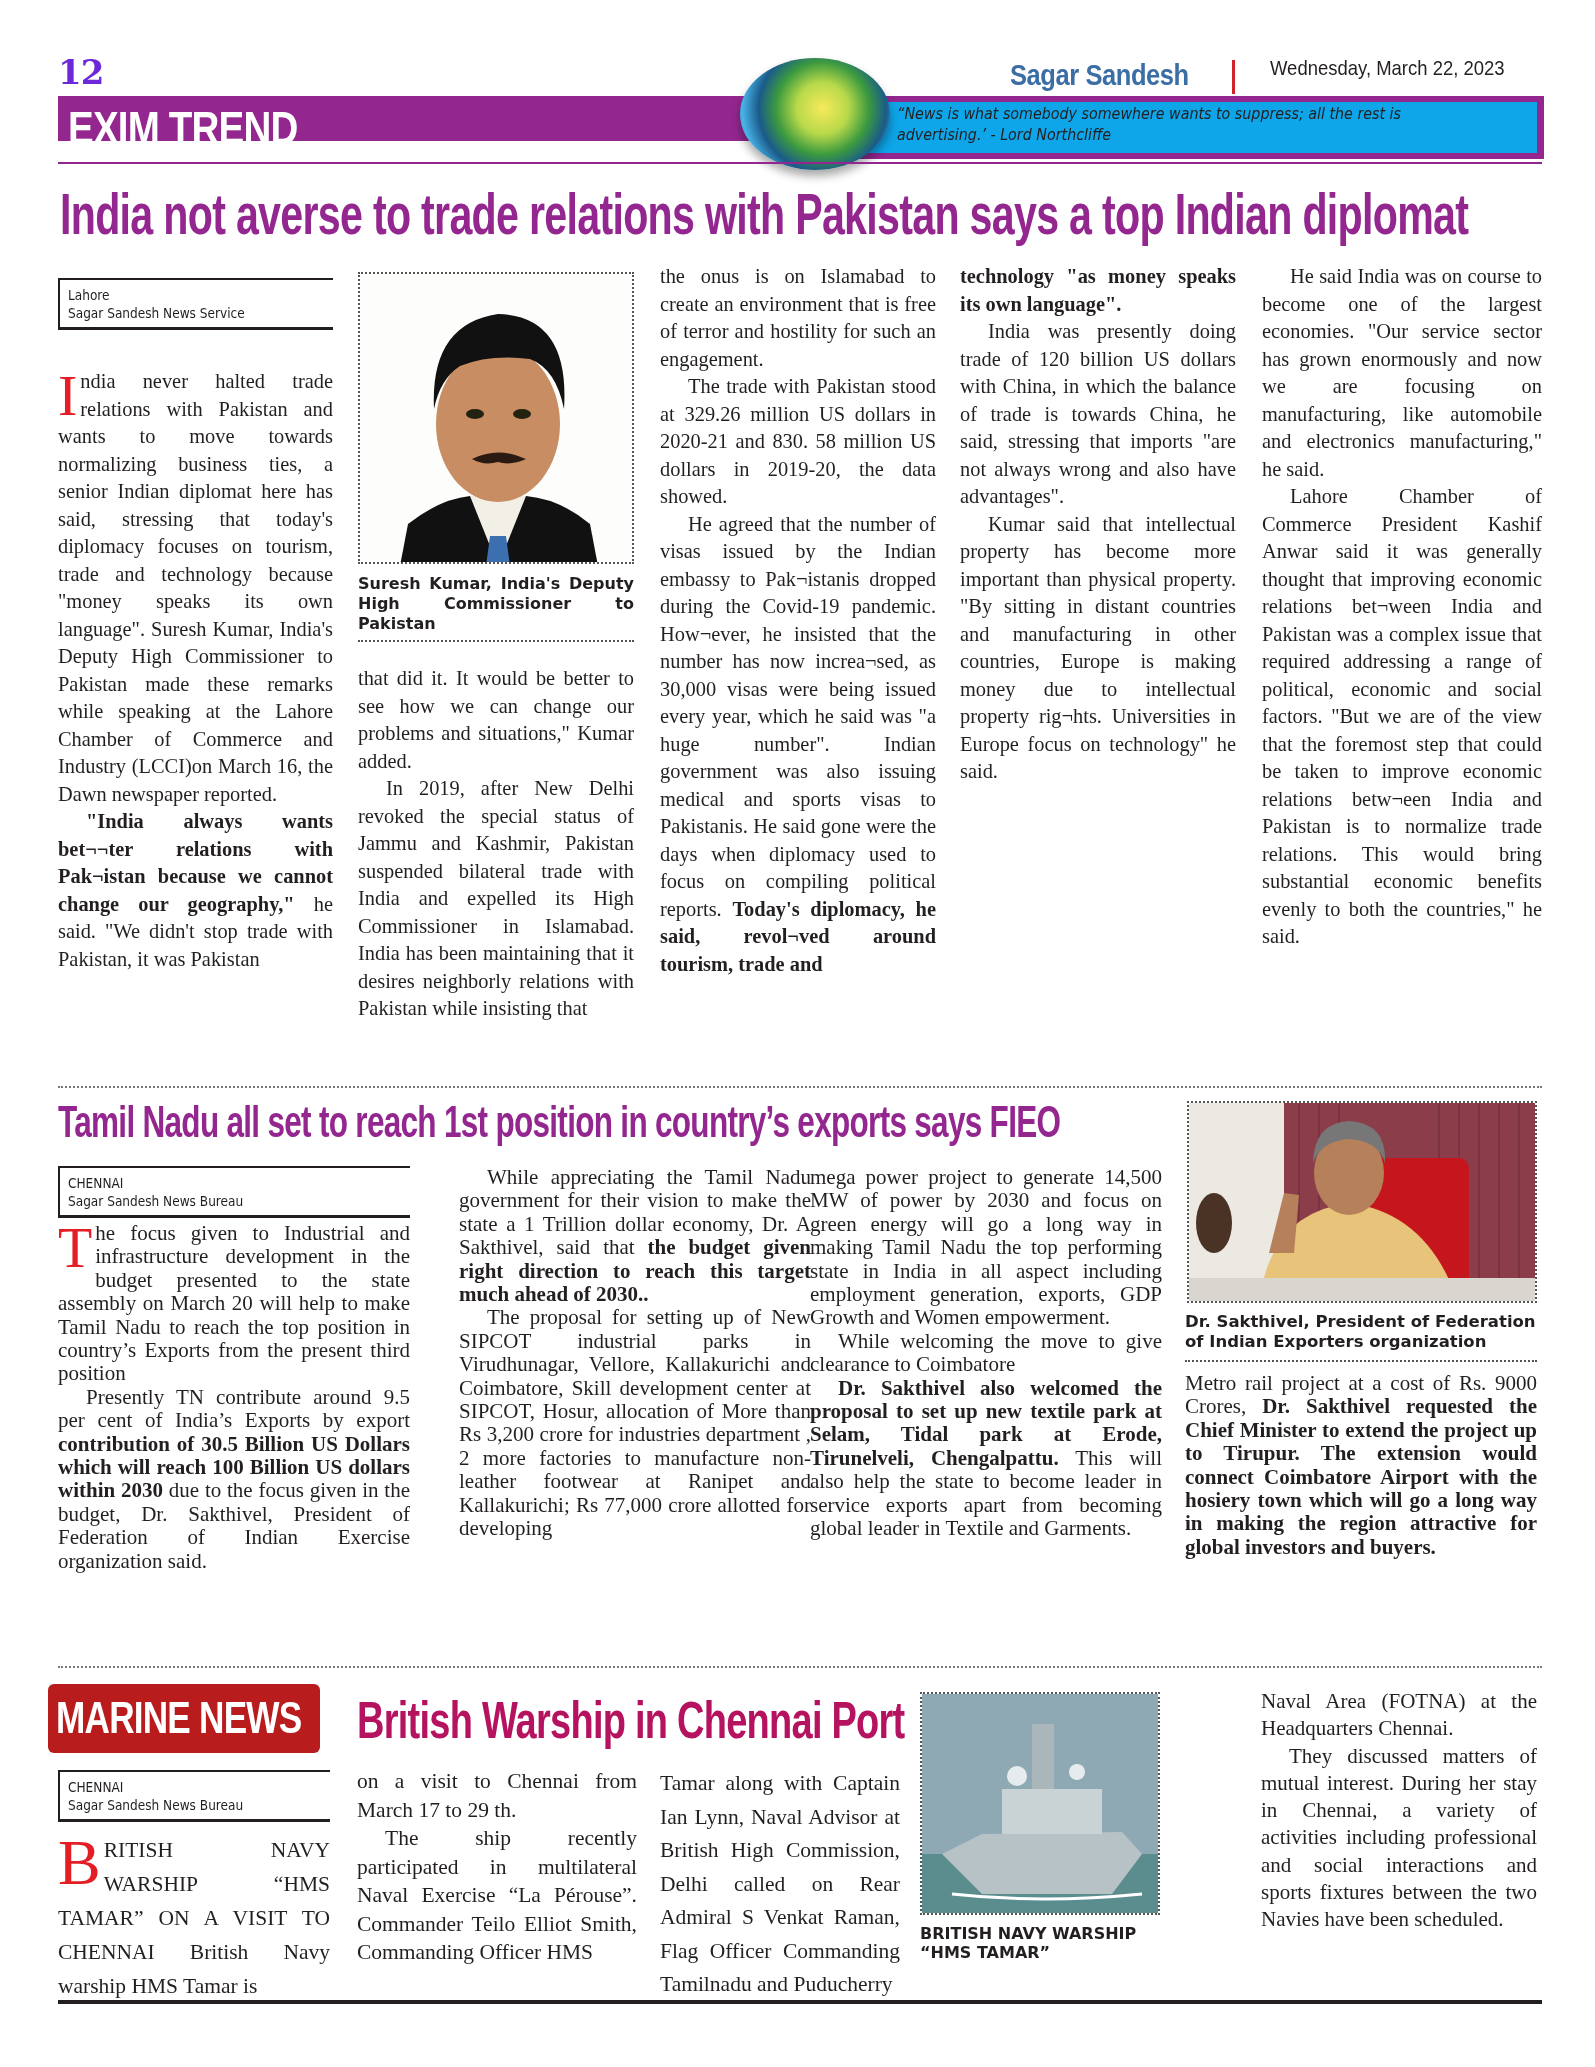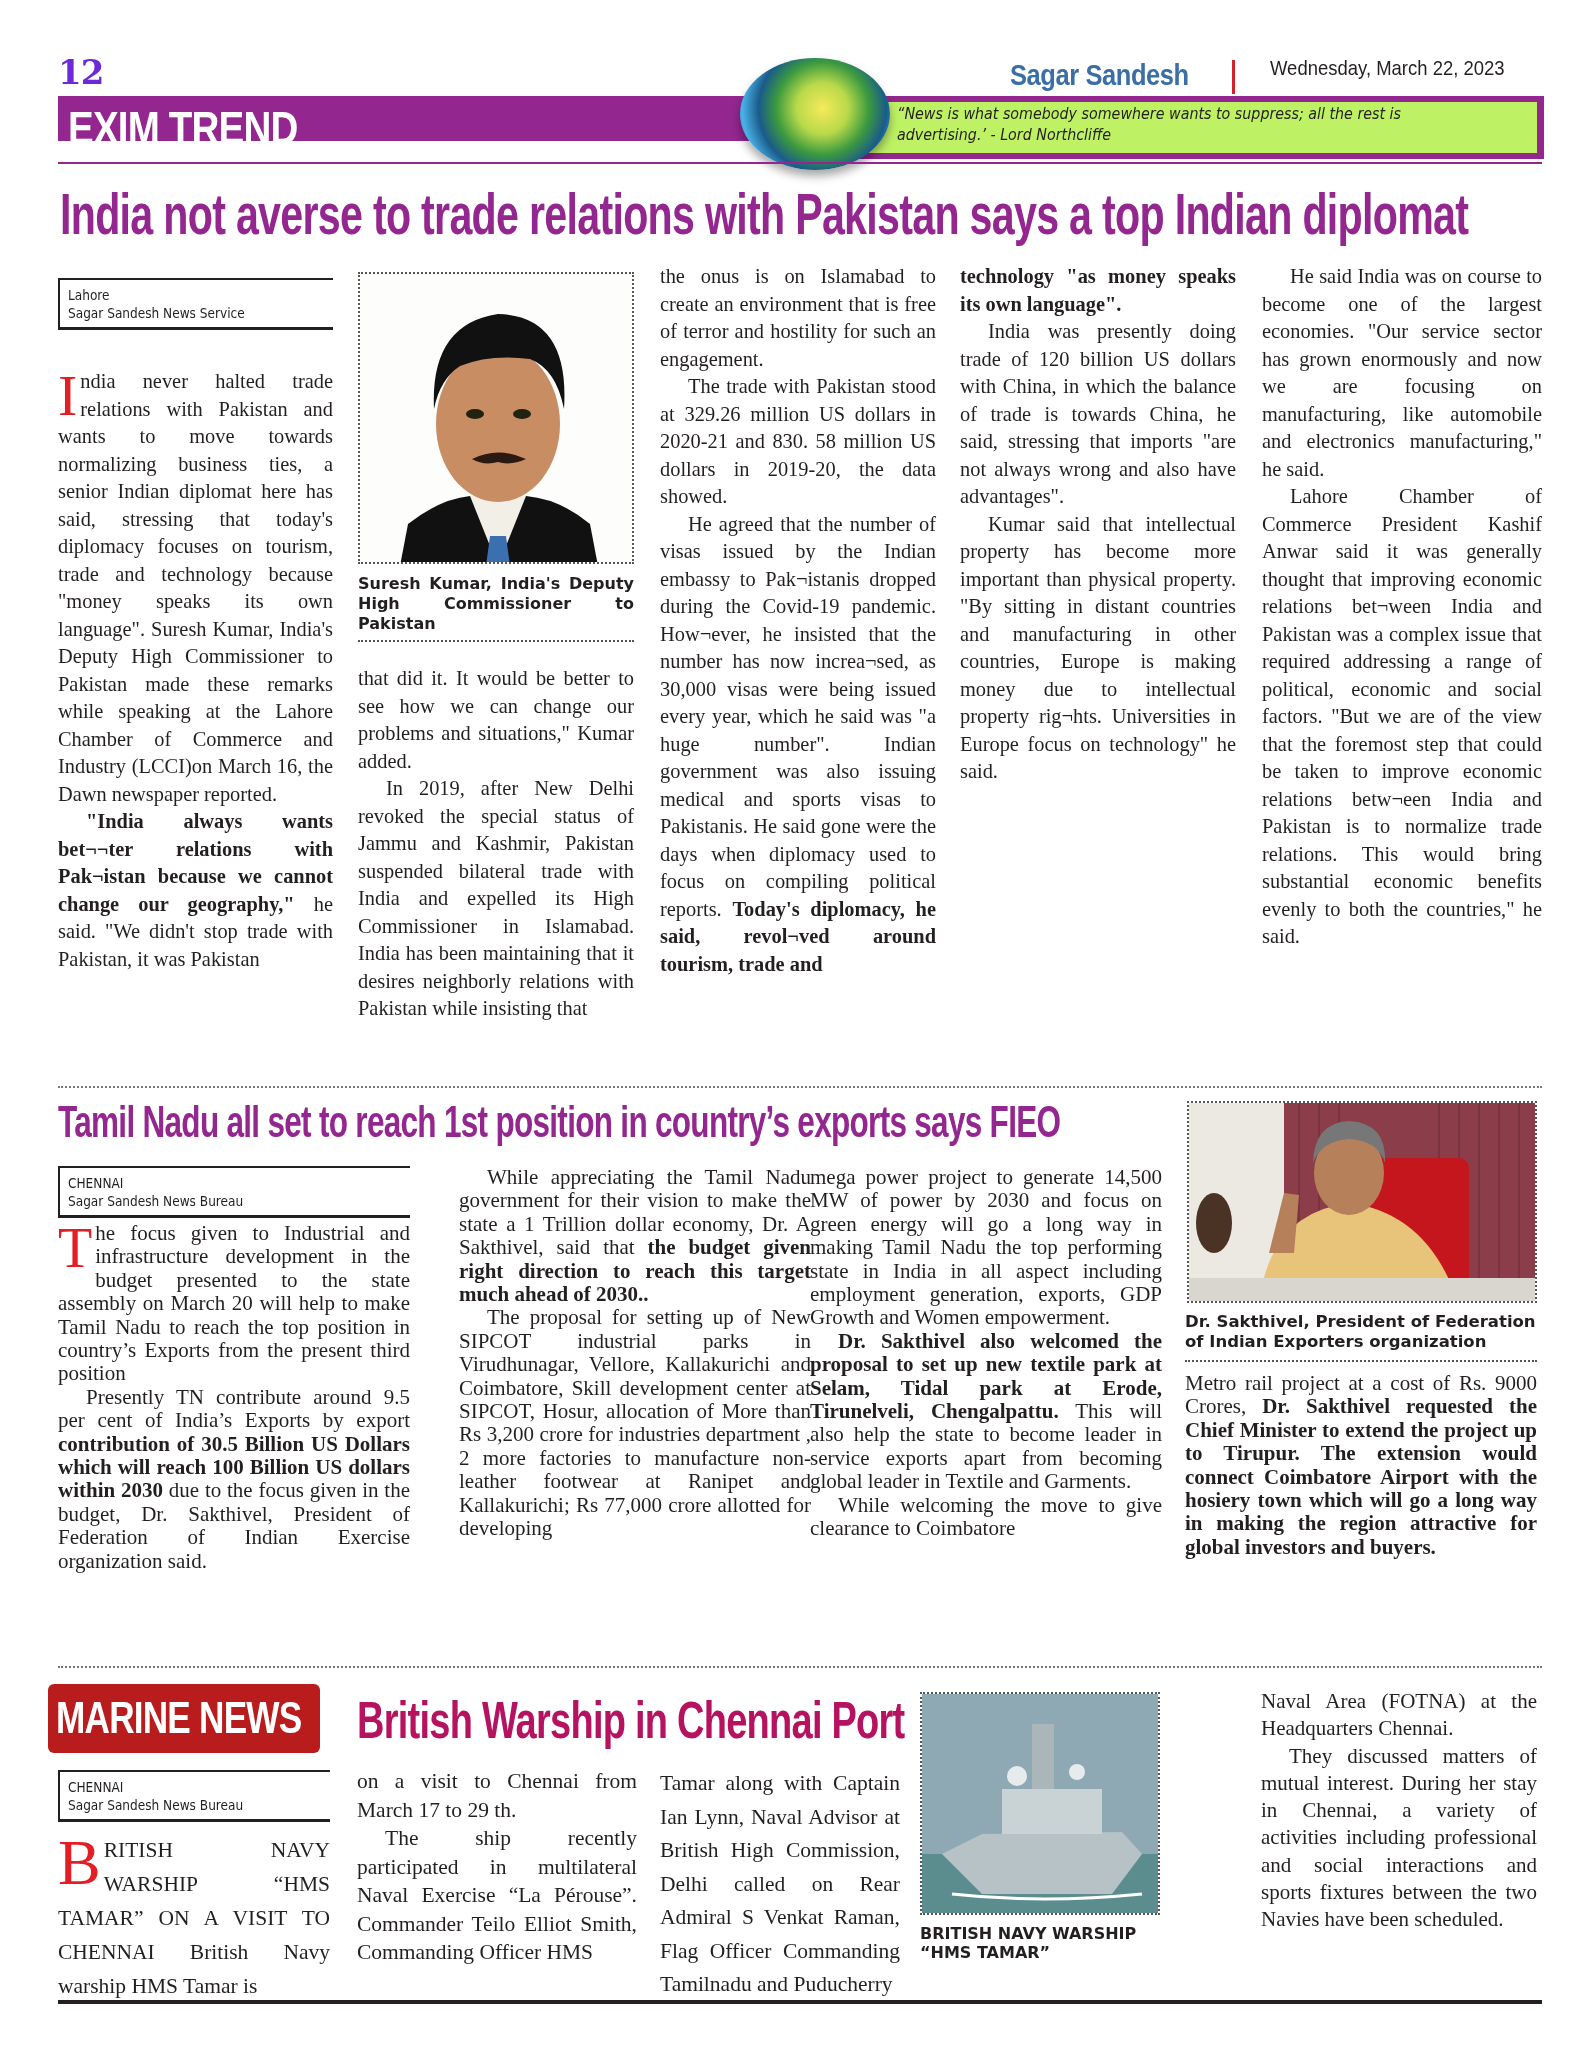--- a/index.html
+++ b/index.html
@@ -7,21 +7,21 @@
   .abs { position: absolute; }
   .page-num { left: 58px; top: 52px; font-family: "DejaVu Serif", serif; font-weight: bold; font-size: 34px; letter-spacing: -1px; color: #6d28d9; }
   .section-bar { left: 58px; top: 96px; width: 740px; height: 45px; background: #93278f; }
   .section-bar span { position: absolute; left: 10px; top: 4px; color: #fff; font-family: "Liberation Sans", sans-serif; font-weight: bold; font-size: 47px; transform: scaleX(0.82); transform-origin: left; letter-spacing: -1px; }
   .globe { left: 740px; top: 58px; width: 150px; height: 112px; border-radius: 50%;
     background: radial-gradient(circle at 55% 45%, #f7ea5a 0%, #b8d94a 25%, #3c9a3f 45%, #1a5b8a 62%, #49b3e8 78%, #0f3d6e 100%);
     box-shadow: 0 6px 10px rgba(0,0,0,0.35); }
   .brand { left: 1010px; top: 58px; font-family: "Liberation Sans", sans-serif; font-weight: bold; font-size: 30px; color: #3a6ea5; transform: scaleX(0.85); transform-origin: left; letter-spacing: -0.5px; }
   .brand-bar { left: 1232px; top: 60px; width: 3px; height: 34px; background: #d2232a; }
   .date { left: 1270px; top: 56px; font-family: "Liberation Sans", sans-serif; font-size: 21px; color: #231f20; transform: scaleX(0.88); transform-origin: left; }
-  .quote-box { left: 838px; top: 96px; width: 706px; height: 63px; border: 7px solid #93278f; border-top-width: 6px; border-bottom-width: 6px; background: #bef264; padding: 2px 0 0 52px; }
+  .quote-box { left: 838px; top: 96px; width: 706px; height: 63px; border: 7px solid #93278f; border-top-width: 6px; border-bottom-width: 6px; background: #0ea5e9; padding: 2px 0 0 52px; }
   .quote-box div { font-family: "DejaVu Sans", sans-serif; font-style: italic; font-size: 15.5px; line-height: 21px; color: #231f20; transform: scaleX(0.92); transform-origin: left; white-space: nowrap; }
   .rule-thin { left: 58px; top: 162px; width: 1484px; height: 2px; background: #93278f; }
 
   .headline { font-family: "Liberation Sans", sans-serif; font-weight: bold; color: #93278f; transform-origin: left; white-space: nowrap; letter-spacing: -1px; }
   .h1 { left: 60px; top: 180px; font-size: 58px; transform: scaleX(0.71); }
   .h2 { left: 58px; top: 1096px; font-size: 45px; transform: scaleX(0.7); }
   .h3 { left: 357px; top: 1690px; font-size: 52px; color: #b5135f; transform: scaleX(0.73); }
 
   .dateline { border-top: 2px solid #231f20; border-bottom: 3px solid #231f20; border-left: 2px solid #231f20; padding: 6px 6px 5px 8px; font-family: "DejaVu Sans", sans-serif; font-size: 13.5px; line-height: 18px; color: #231f20; }
   .dateline div { transform: scaleX(0.9); transform-origin: left; white-space: nowrap; }
@@ -126,22 +126,22 @@
   <p><span>Presently TN contribute around 9.5 per cent of India’s Exports by export </span><b>contribution of 30.5 Billion US Dollars which will reach 100 Billion US dollars within 2030</b><span> due to the focus given in the budget, Dr. Sakthivel, President of Federation of Indian Exercise organization said.</span></p>
 </div>
 
 <div class="abs col" style="left:459px;top:1166px;width:352px;font-size:21px;line-height:23.4px;">
   <p><span>While appreciating the Tamil Nadu government for their vision to make the state a 1 Trillion dollar economy, Dr. A Sakthivel, said that </span><b>the budget given right direction to reach this target much ahead of 2030..</b></p>
   <p>The proposal for setting up of New SIPCOT industrial parks in Virudhunagar, Vellore, Kallakurichi and Coimbatore, Skill development center at SIPCOT, Hosur, allocation of More than Rs 3,200 crore for industries department , 2 more factories to manufacture non-leather footwear at Ranipet and Kallakurichi; Rs 77,000 crore allotted for developing</p>
 </div>
 
 <div class="abs col" style="left:810px;top:1166px;width:352px;font-size:21px;line-height:23.4px;">
   <p class="noindent">mega power project to generate 14,500 MW of power by 2030 and focus on green energy will go a long way in making Tamil Nadu the top performing state in India in all aspect including employment generation, exports, GDP Growth and Women empowerment.</p>
+  <p>While welcoming the move to give clearance to Coimbatore</p>
   <p><b>Dr. Sakthivel also welcomed the proposal to set up new textile park at Selam, Tidal park at Erode, Tirunelveli, Chengalpattu.</b><span> This will also help the state to become leader in service exports apart from becoming global leader in Textile and Garments.</span></p>
-  <p>While welcoming the move to give clearance to Coimbatore</p>
 </div>
 
 <div class="abs photo-frame" style="left:1187px;top:1101px;width:350px;height:202px;">
   <svg width="350" height="202" viewBox="0 0 350 202">
     <rect width="350" height="202" fill="#8c3d4a"></rect>
     <rect width="95" height="202" fill="#ece9e3"></rect>
     <g stroke="#7a3340" stroke-width="2">
         <line x1="110" y1="0" x2="110" y2="202"></line>
         <line x1="130" y1="0" x2="130" y2="202"></line>
         <line x1="150" y1="0" x2="150" y2="202"></line>

